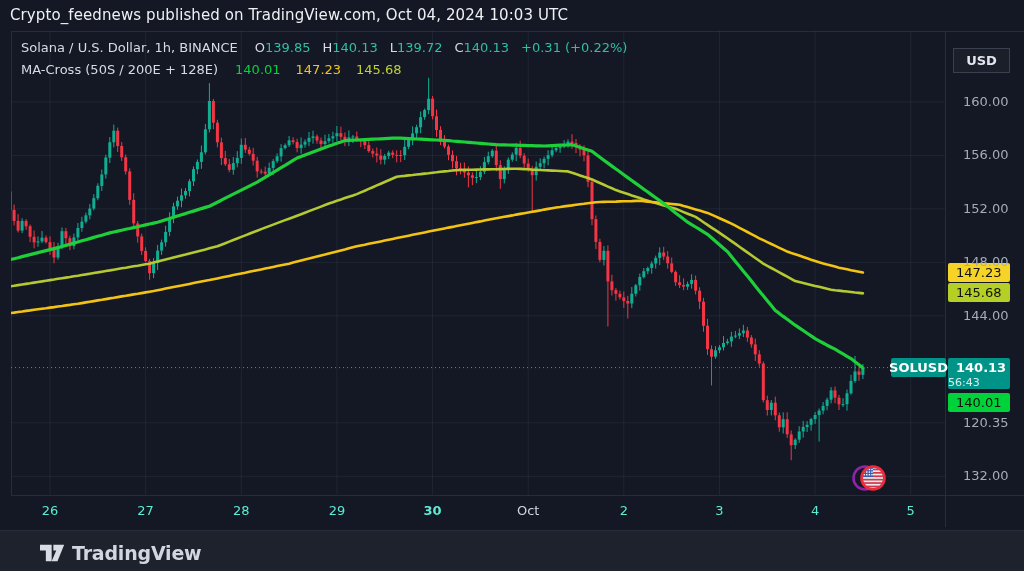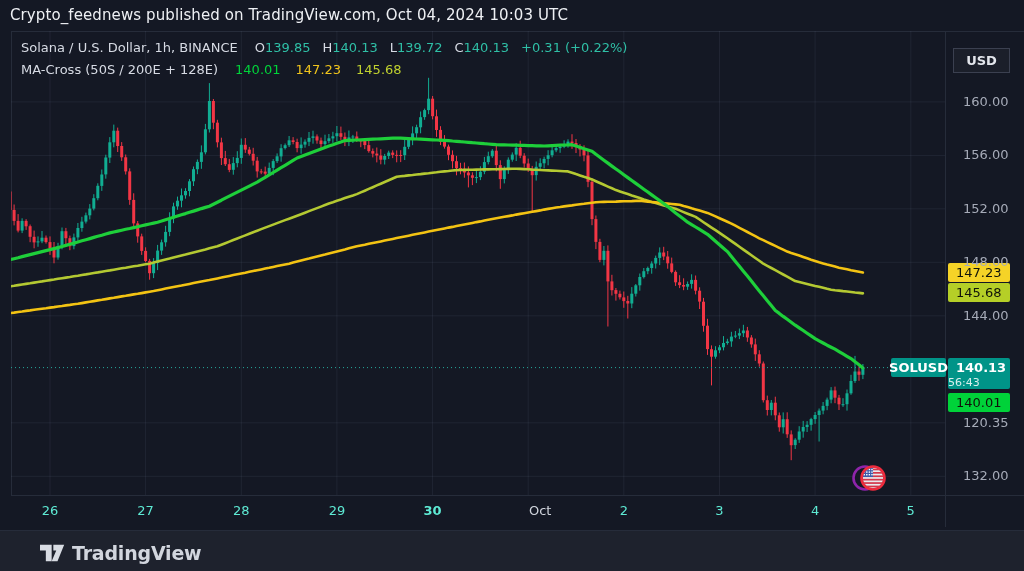--- a/index.html
+++ b/index.html
@@ -554,21 +554,21 @@
     </div>
 
   <div class="symbol-tag" id="symbol-tag" style="left: 891px; width: 55px; height: 19px; top: 357.567px; background: rgb(0, 148, 136);">SOLUSD</div>
 
   <div class="time-scale" id="time-scale">
       <div class="ttick" style="left: 50px;">26</div>
       <div class="ttick" style="left: 145.64px;">27</div>
       <div class="ttick" style="left: 241.28px;">28</div>
       <div class="ttick" style="left: 336.92px;">29</div>
       <div class="ttick" style="left: 432.56px; font-weight: bold;">30</div>
-      <div class="ttick month" style="left: 528.2px; margin-left: 12px;">Oct</div>
+      <div class="ttick month" style="left: 528.2px;">Oct</div>
       <div class="ttick" style="left: 623.84px;">2</div>
       <div class="ttick" style="left: 719.48px;">3</div>
       <div class="ttick" style="left: 815.12px;">4</div>
       <div class="ttick" style="left: 910.76px;">5</div>
     </div>
 
   <div class="event-icon">
     <svg width="40" height="32" viewBox="0 0 40 32">
       <circle cx="14" cy="16" r="11.5" fill="#141824" stroke="#8e24aa" stroke-width="2.6"></circle>
       <clipPath id="flagclip">

